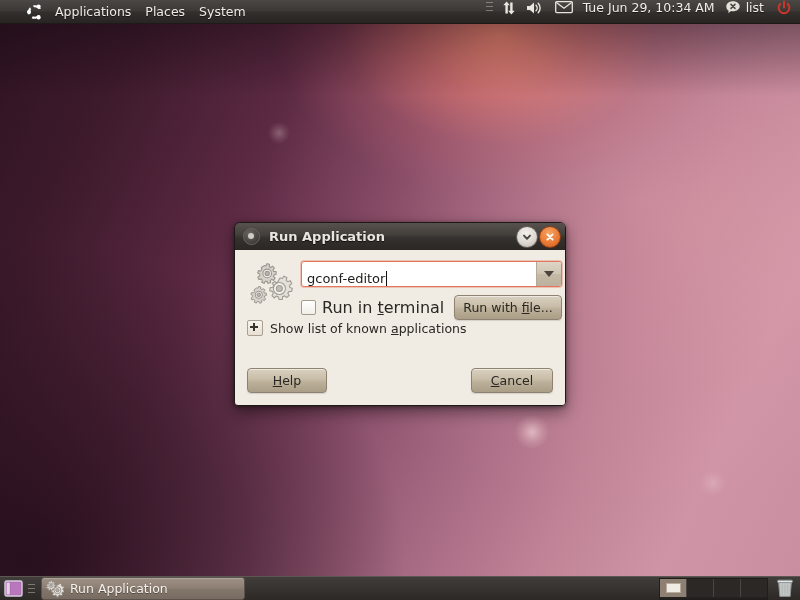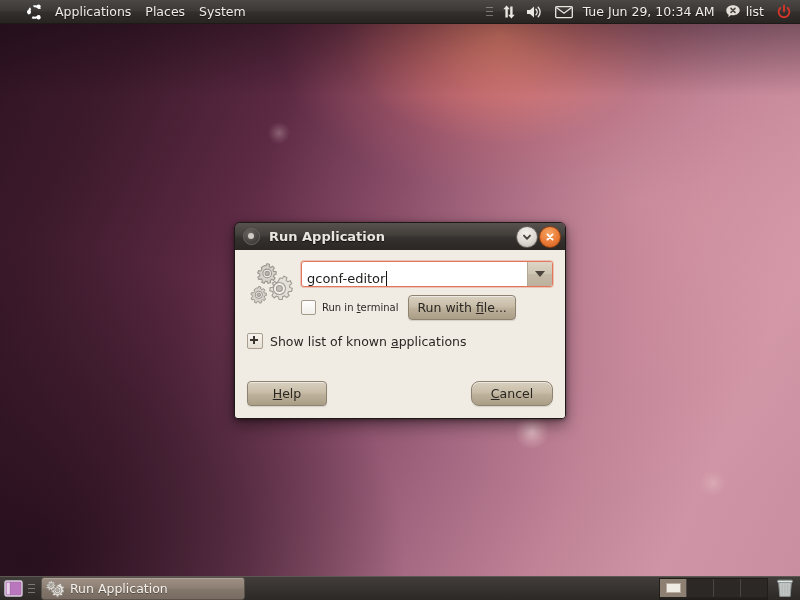--- a/index.html
+++ b/index.html
@@ -62,21 +62,21 @@
     background: linear-gradient(180deg, #4b4744 0%, #3c3835 48%, #332f2d 52%, #272422 100%);
     border-bottom: 1px solid #1d1a19;
     display: flex;
     align-items: center;
     color: #e8e5e0;
     box-sizing: border-box;
     z-index: 50;
     padding-left: 20px;
   }
   .panel-left { display: flex; align-items: center; height: 24px; }
-  .panel-right { margin-left: auto; display: flex; align-items: center; height: 24px; padding-right: 4px; }
+  .panel-right { margin-left: auto; display: flex; align-items: flex-start; height: 24px; padding-right: 4px; }
   .ubuntu-logo {
     width: 22px; height: 22px;
     margin: 0 2px 0 4px;
     position: relative;
     flex: none;
   }
   .menu-item {
     padding: 3px 7px 4px 7px;
     font-size: 12.5px;
     color: #efece7;
@@ -282,21 +282,21 @@
     margin-top: 8px;
   }
   .checkbox {
     width: 13px; height: 13px;
     border: 1px solid #a49a8c;
     border-radius: 2px;
     background: linear-gradient(180deg, #ffffff 0%, #f2efe9 100%);
     flex: none;
   }
   .check-label {
-    font-size: 10px;
+    font-size: 16px;
     color: #2b2824;
     margin-left: 6px;
     white-space: nowrap;
   }
   .btn {
     background: linear-gradient(180deg, #d9d0bf 0%, #c8bda8 45%, #bdb19b 55%, #ab9e87 100%);
     border: 1px solid #8e8271;
     border-radius: 4px;
     color: #2a2722;
     font-size: 12.5px;
@@ -304,21 +304,20 @@
     box-shadow: inset 0 1px 0 rgba(255,255,255,.55), 0 1px 1px rgba(0,0,0,.12);
     white-space: nowrap;
     box-sizing: border-box;
     text-align: center;
   }
   .btn-file { margin-left: 10px; height: 25px; line-height: 15px; padding: 4px 8px; }
 
   .row-expander {
     display: flex;
     align-items: center;
-    margin-top: 13px;
   }
   .expander {
     width: 14px; height: 14px;
     border: 1px solid #a99e8f;
     border-radius: 2px;
     background: linear-gradient(180deg, #f7f4ee 0%, #e6e0d4 100%);
     position: relative;
     flex: none;
   }
   .expander::before, .expander::after {
@@ -335,21 +334,21 @@
   }
 
   .row-actions {
     display: flex;
     align-items: center;
     margin-top: 32px;
     justify-content: space-between;
   }
   .btn-help { width: 80px; }
   .btn-group { margin-left: auto; display: flex; gap: 9px; }
-  .btn-cancel { width: 82px; border-radius: 8px; }
+  .btn-cancel { width: 82px; }
   .btn-run { width: 82px; }
 
   .u { text-decoration: underline; }
 </style>
 </head>
 <body>
 
 <div id="desktop">
   <div class="wp-layer wp-base"></div>
   <div class="wp-layer wp-glow-main"></div>

